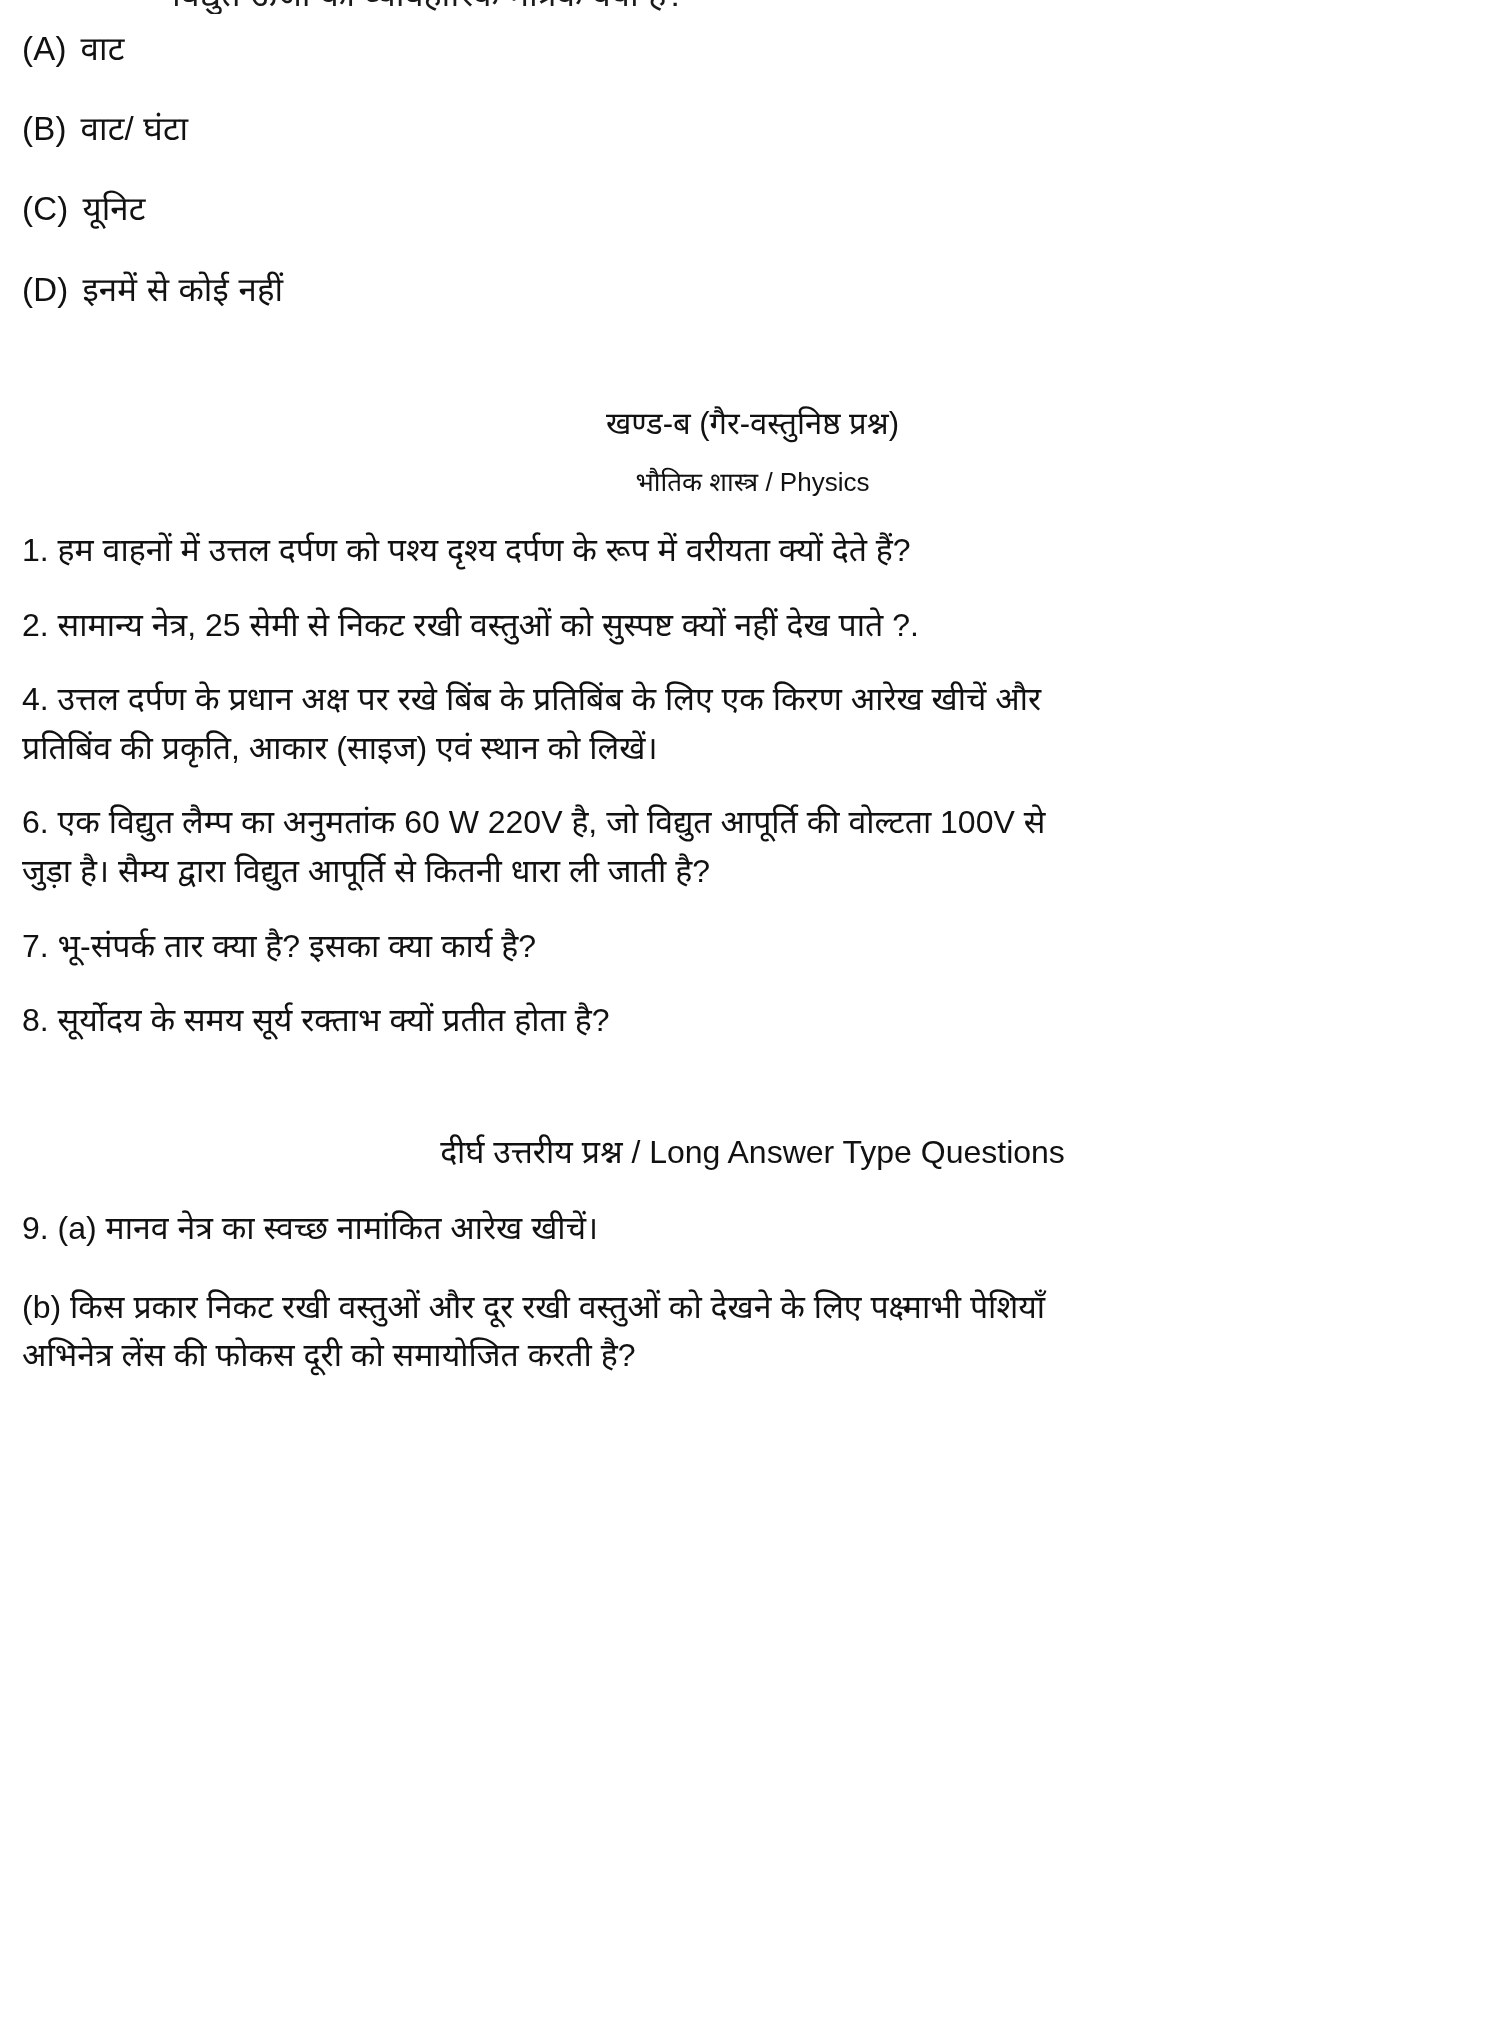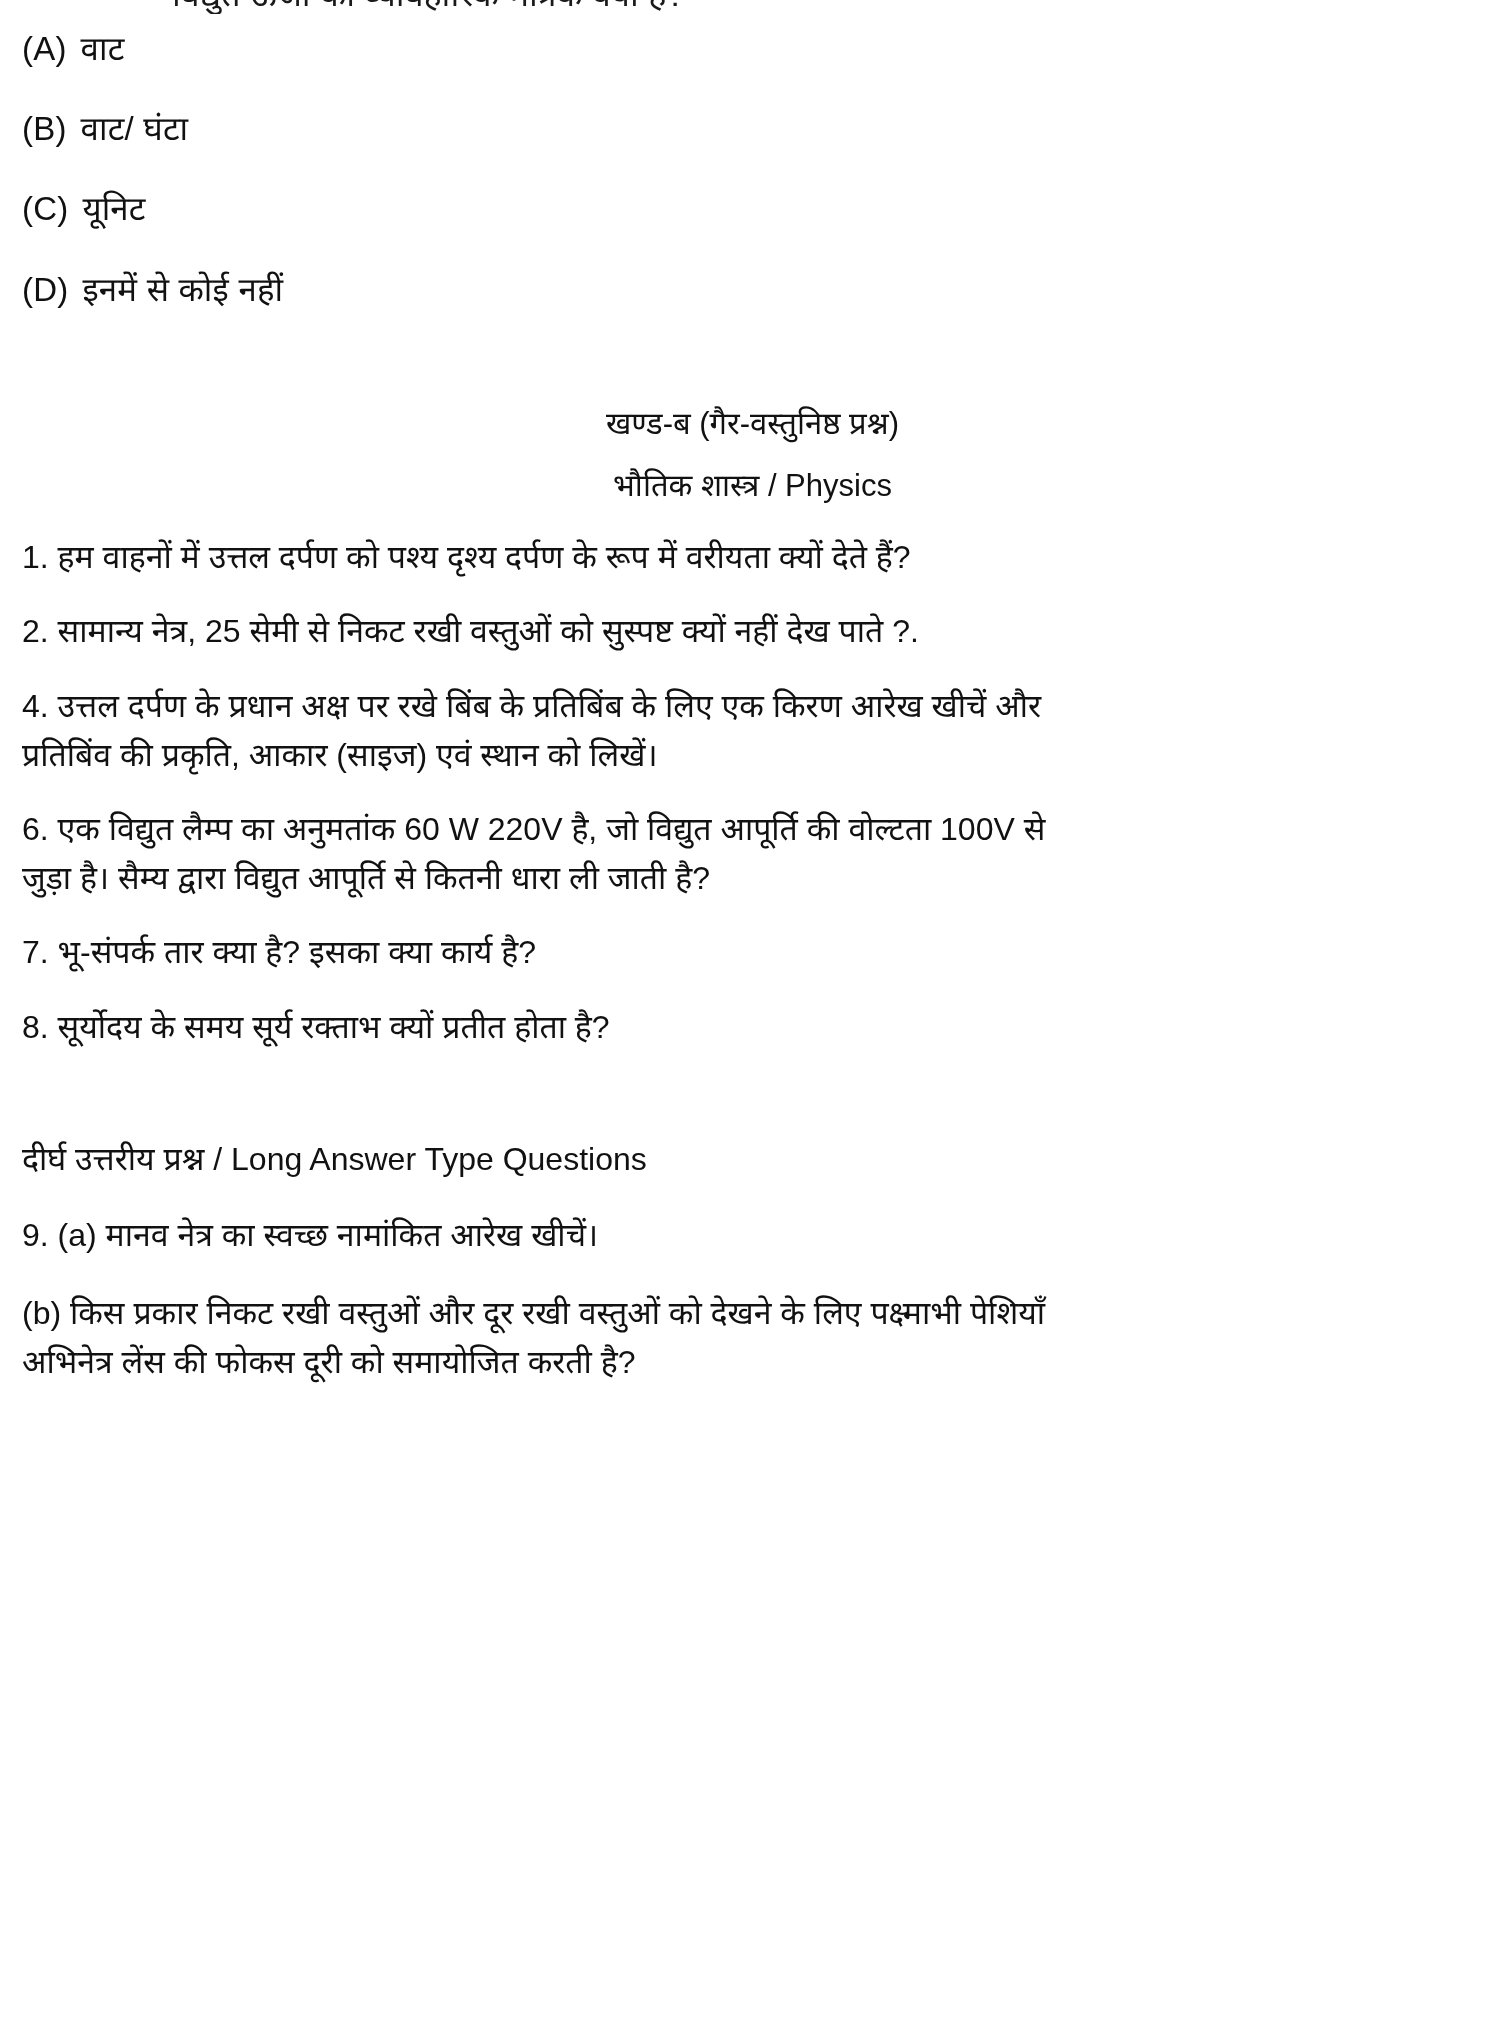--- a/index.html
+++ b/index.html
@@ -67,21 +67,21 @@
     margin-top: 92px;
     text-align: center;
   }
   .heading-section {
     font-size: 31px;
     line-height: 1.35;
     margin-bottom: 20px;
     color: #111111;
   }
   .heading-subject {
-    font-size: 31px;
+    font-size: 26px;
     line-height: 1.35;
     margin-bottom: 24px;
     color: #111111;
   }
   .heading-qtype {
     font-size: 32px;
     line-height: 1.35;
     margin-bottom: 10px;
     color: #111111;
   }
@@ -99,20 +99,21 @@
     font-size: 32px;
     line-height: 1.52;
     color: #111111;
     margin: 0 8px 26px 0;
     text-align: left;
     max-width: 1075px;
   }
 
   .long-heading-wrap {
     margin-top: 86px;
+    text-align: center;
   }
   .long-questions {
     margin-top: 30px;
   }
   .long-questions .question {
     margin-bottom: 30px;
   }
   .spacer-bottom {
     height: 120px;
   }

